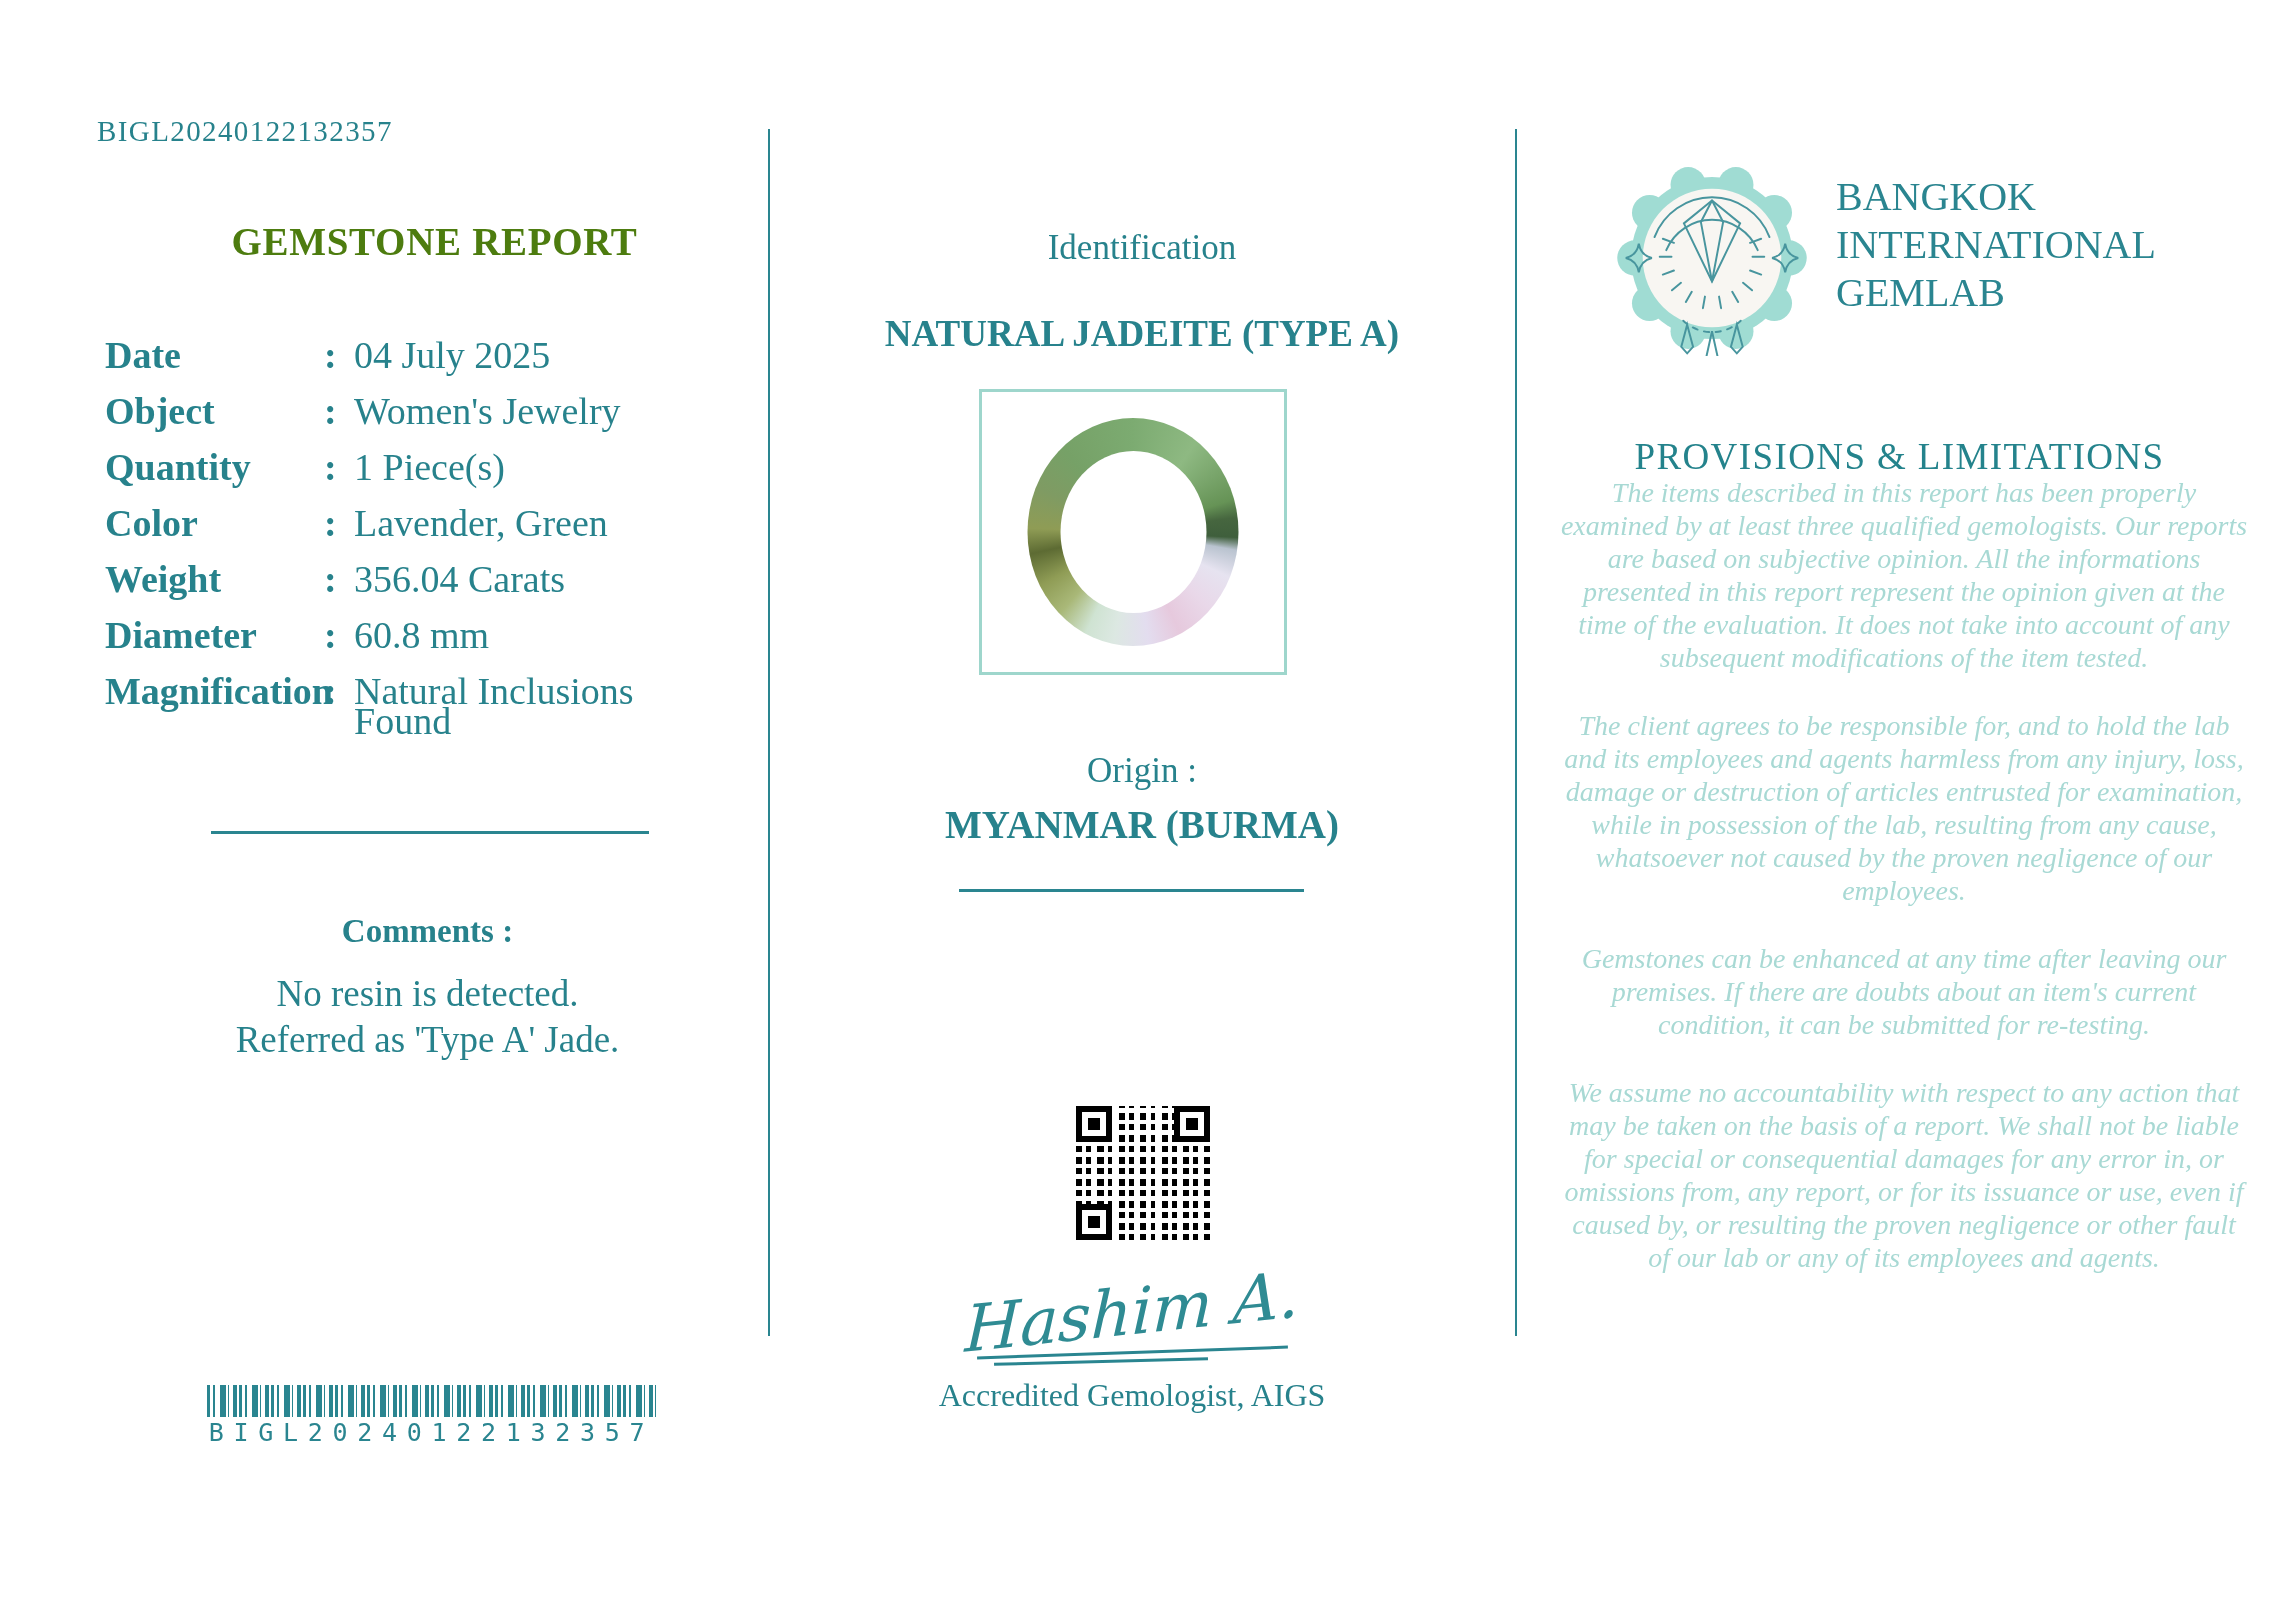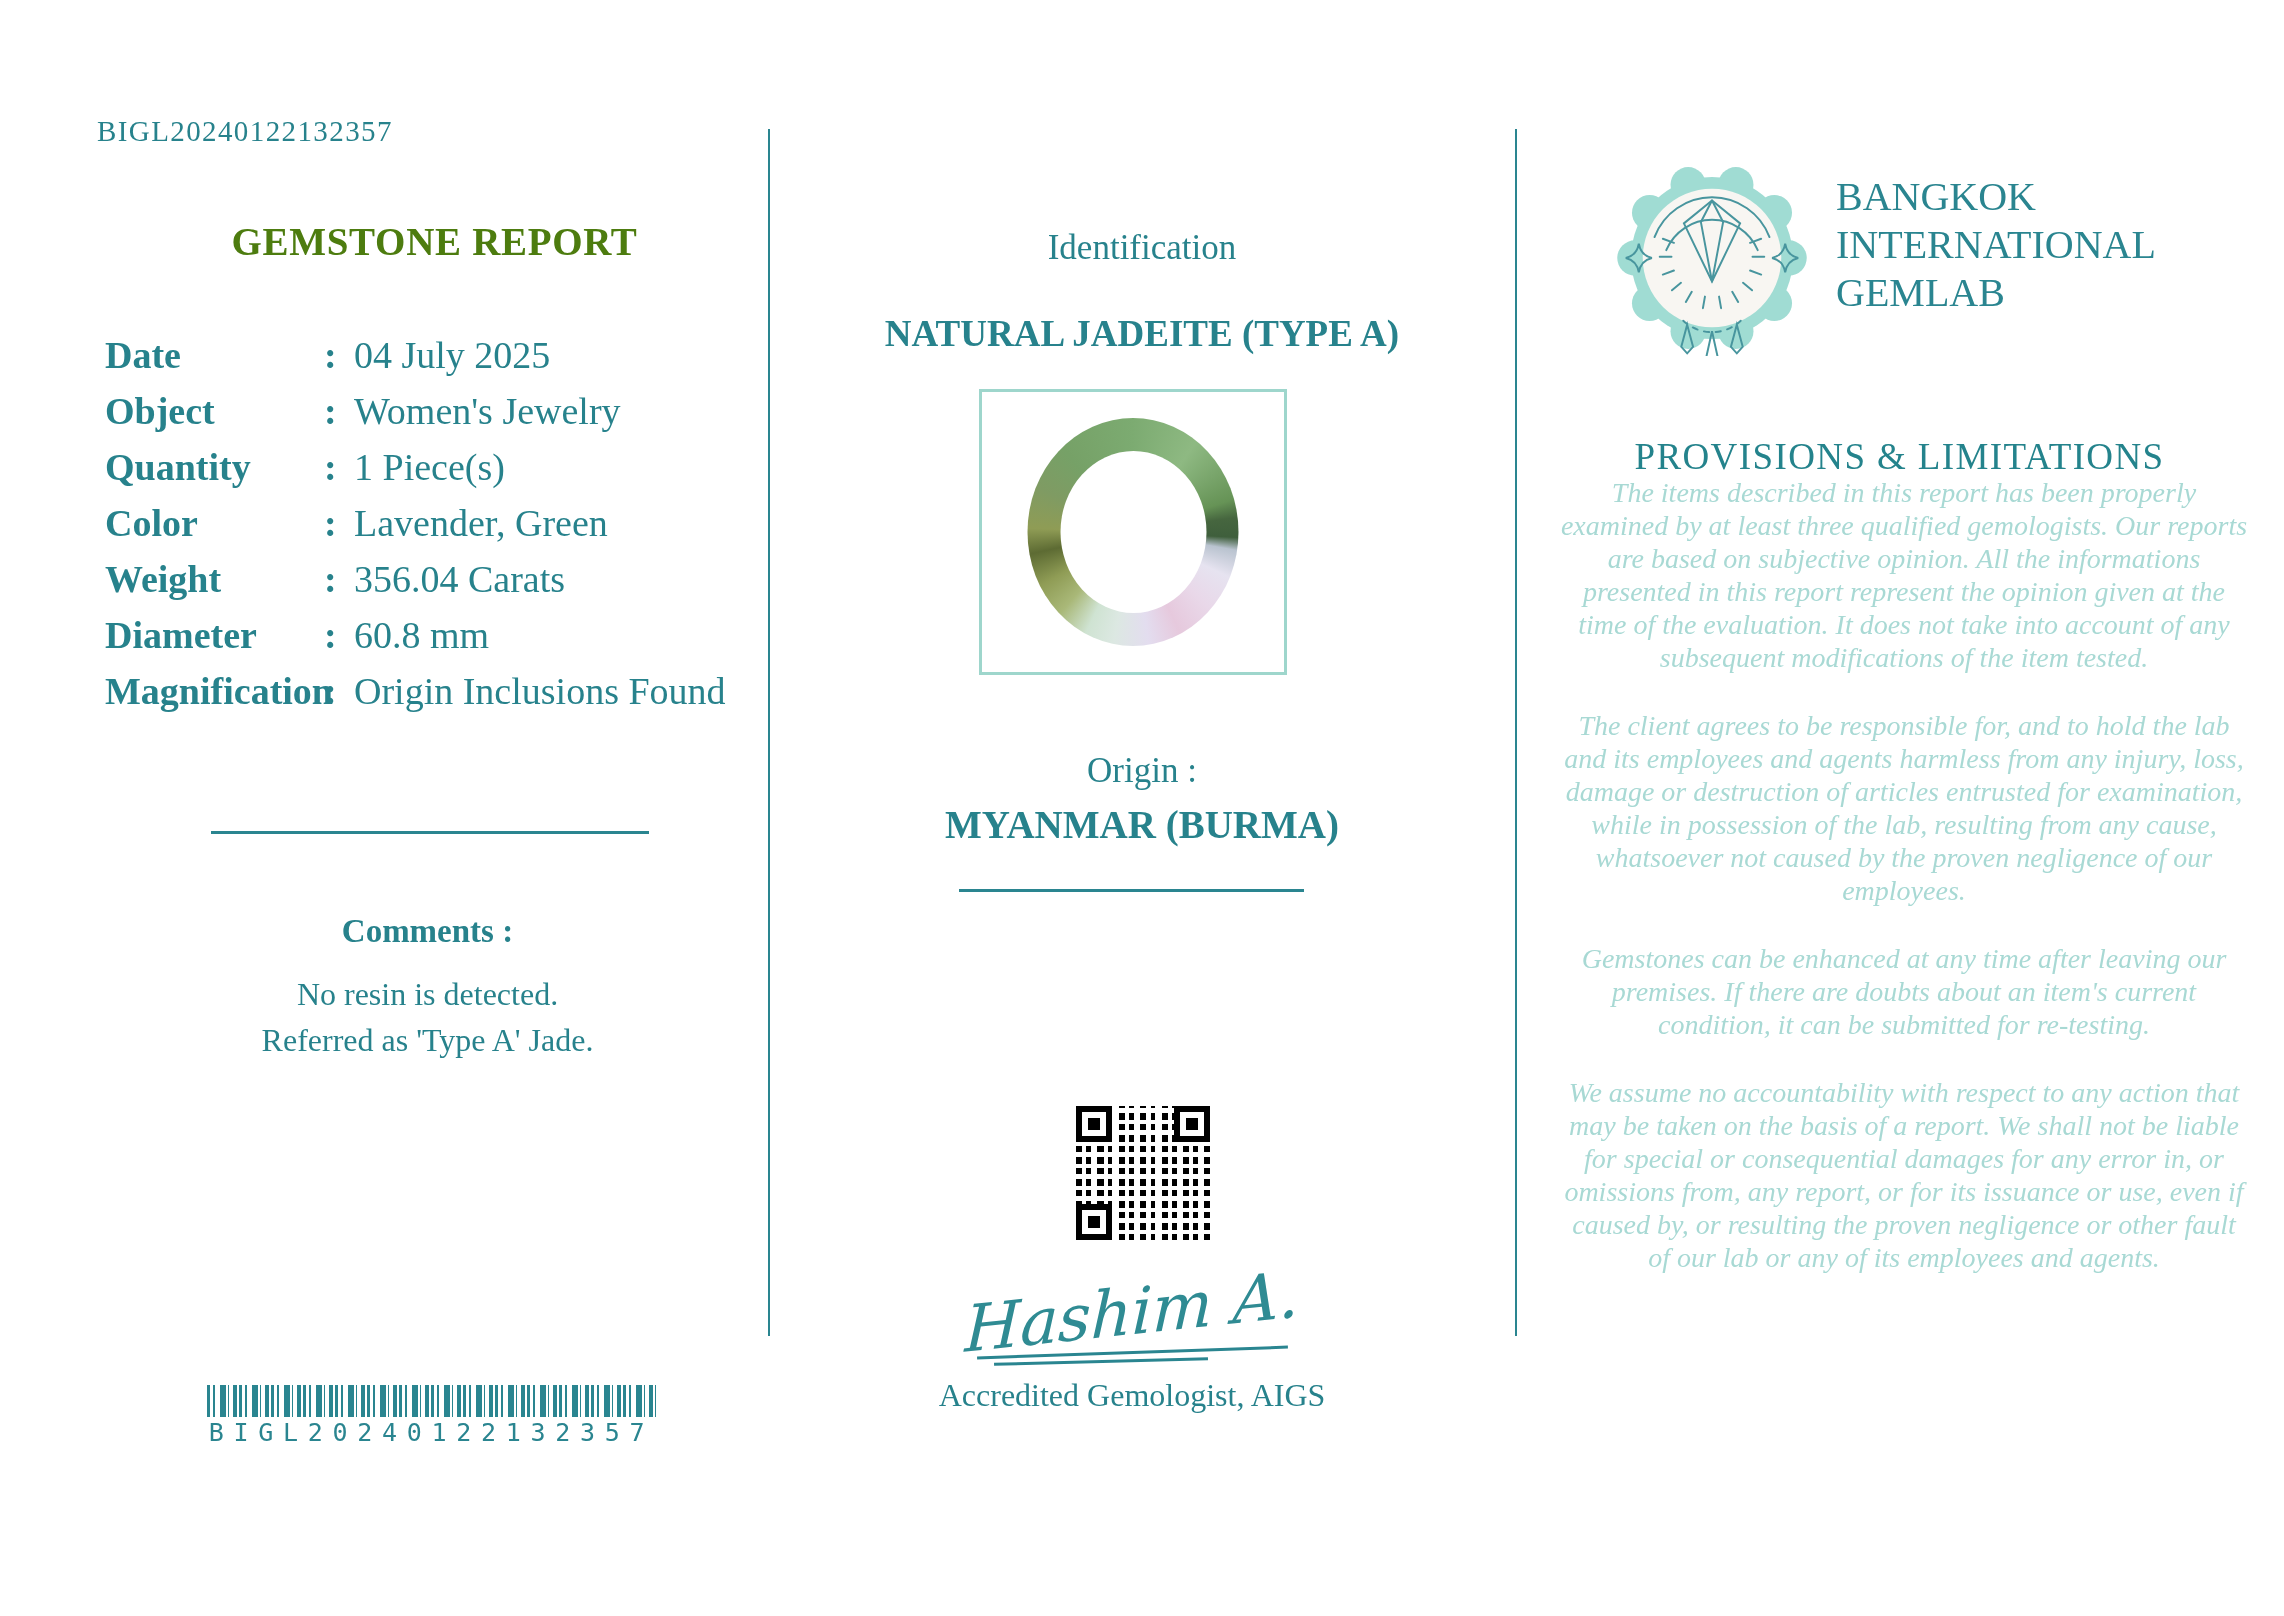--- a/index.html
+++ b/index.html
@@ -15,21 +15,21 @@
   #report-title{left:131px;top:219px;width:607px;text-align:center;font-size:39px;font-weight:bold;letter-spacing:0.7px;color:#4d7c0f;}
   .fields{left:97px;top:340px;width:635px;}
   .field-row{display:flex;align-items:flex-start;font-size:38px;line-height:30px;margin-bottom:26px;margin-left:8px;}
   .field-label{width:219px;font-weight:bold;}
   .field-colon{width:30px;font-weight:bold;}
   .field-value{flex:1;}
   .divider{background:#2a8590;height:2.8px;}
   .left-div{left:211px;top:831px;width:438px;}
   .comments{left:124px;top:913px;width:607px;text-align:center;}
   .comments-heading{font-size:33px;font-weight:bold;margin-bottom:21px;}
-  .comment-line{font-size:32px;line-height:46px;}
+  .comment-line{font-size:37px;line-height:46px;}
   .barcode-wrap{left:207px;top:1385px;width:449px;}
   .barcode-bars{
     width:449px;height:32px;
     background:repeating-linear-gradient(90deg,
       #2a8590 0 3.5px,#ffffff 3.5px 6.2px,
       #2a8590 6.2px 8.3px,#ffffff 8.3px 13px,
       #2a8590 13px 18.6px,#ffffff 18.6px 21px,
       #2a8590 21px 22px,#ffffff 22px 26px,
       #2a8590 26px 30px,#ffffff 30px 32px);
   }
@@ -132,21 +132,21 @@
       <span class="field-value">356.04 Carats</span>
     </div>
     <div class="field-row">
       <span class="field-label">Diameter</span>
       <span class="field-colon">:</span>
       <span class="field-value">60.8 mm</span>
     </div>
     <div class="field-row">
       <span class="field-label">Magnification</span>
       <span class="field-colon">:</span>
-      <span class="field-value">Origin Inclusions Found</span>
+      <span class="field-value">Natural Inclusions Found</span>
     </div>
   </div>
 
   <div class="abs divider left-div"></div>
 
   <div class="abs comments">
     <div class="comments-heading">Comments :</div>
     <div class="comment-line">No resin is detected.</div>
     <div class="comment-line">Referred as 'Type A' Jade.</div>
   </div>

